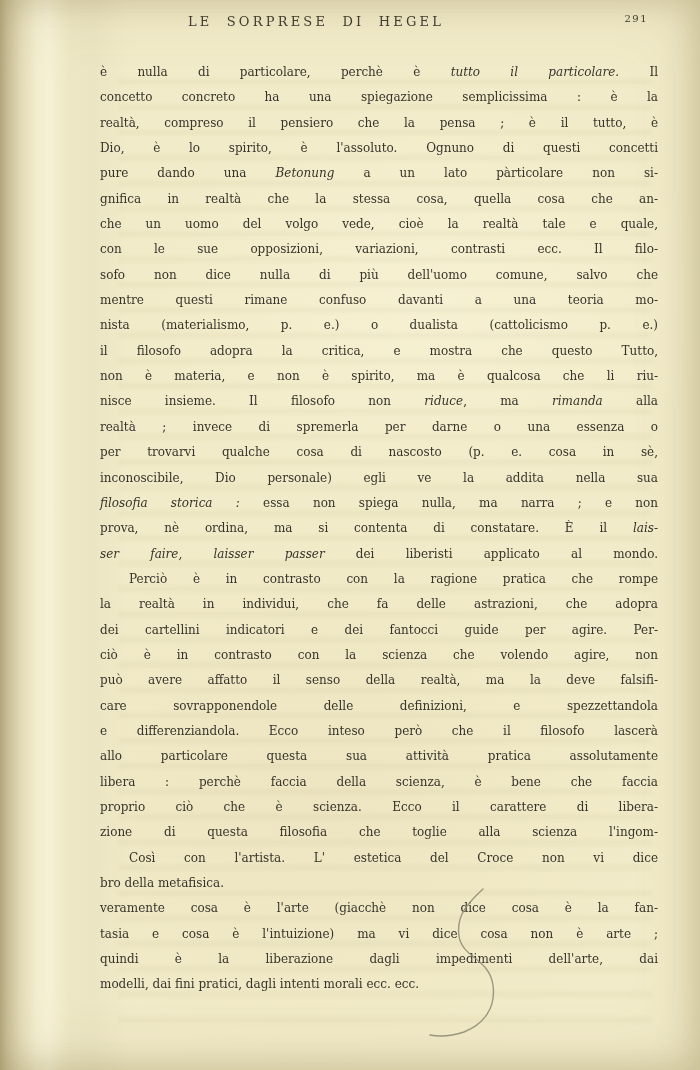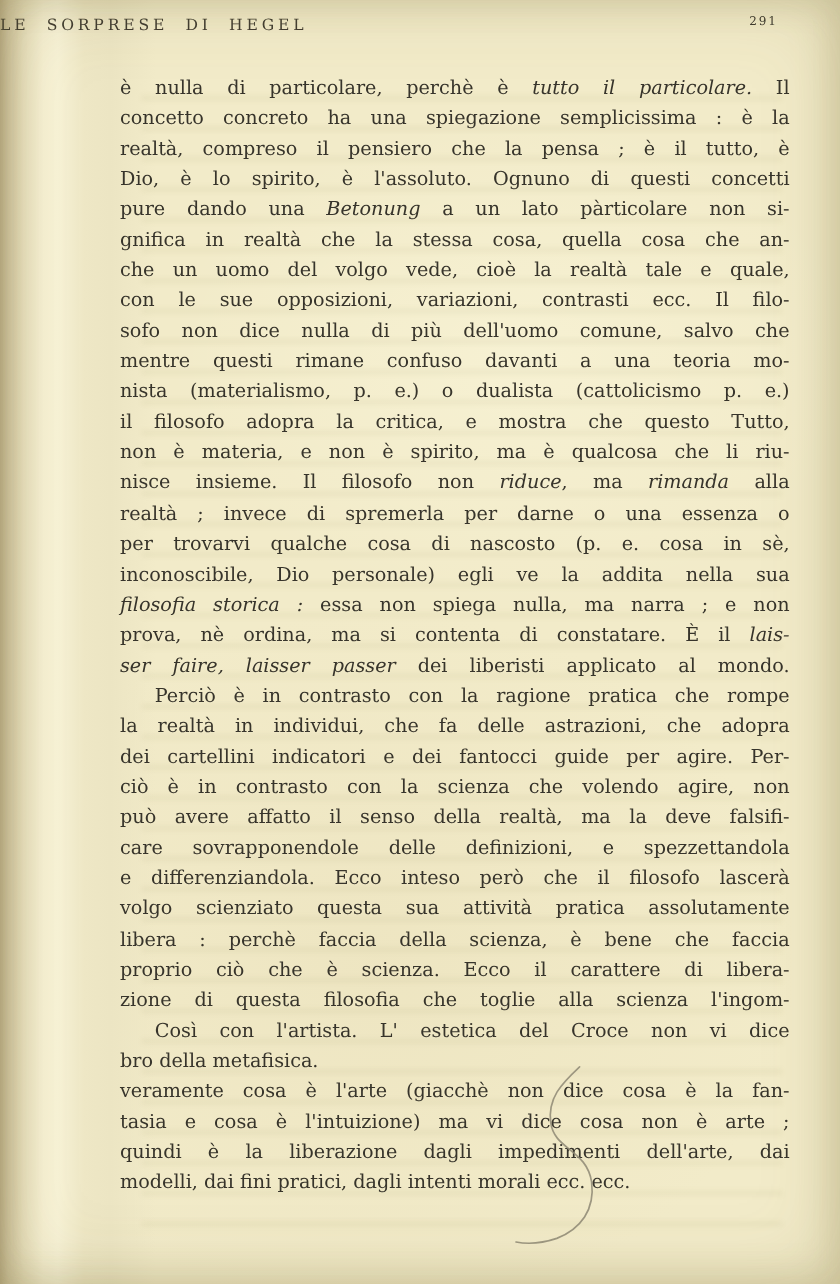--- a/index.html
+++ b/index.html
@@ -40,33 +40,34 @@
       rgba(0,0,0,0) 24.5px, rgba(0,0,0,0) 25.35px);
     filter:blur(2px);
     opacity:.55;
     pointer-events:none;
   }
   .running-head{
     position:absolute;top:14px;left:0;width:700px;height:22px;
   }
   .running-title{
     position:absolute;left:0;right:68px;top:0;
+    text-align:center;
     font-size:13px;letter-spacing:3.2px;word-spacing:7px;
     color:#403c31;
   }
   .page-number{
     position:absolute;right:52px;top:-1px;
     font-size:10px;letter-spacing:1.5px;color:#3b382e;
   }
   .text-block{
     position:absolute;left:100px;top:60px;width:558px;
   }
   .line{
     height:25.35px;line-height:25.35px;
-    font-size:16px;
+    font-size:12px;
     text-align:justify;
     -moz-text-align-last:justify;
     text-align-last:justify;
     overflow:visible;
   }
   .line.indent{padding-left:29px;}
   .line.last{
     -moz-text-align-last:left;
     text-align-last:left;
   }
@@ -106,21 +107,21 @@
       <div class="line"><span class="it">filosofia storica :</span><span> essa non spiega nulla, ma narra ; e non</span></div>
       <div class="line"><span>prova, nè ordina, ma si contenta di constatare. È il </span><span class="it">lais-</span></div>
       <div class="line"><span class="it">ser faire, laisser passer</span><span> dei liberisti applicato al mondo.</span></div>
       <div class="line indent"><span>Perciò è in contrasto con la ragione pratica che rompe</span></div>
       <div class="line"><span>la realtà in individui, che fa delle astrazioni, che adopra</span></div>
       <div class="line"><span>dei cartellini indicatori e dei fantocci guide per agire. Per-</span></div>
       <div class="line"><span>ciò è in contrasto con la scienza che volendo agire, non</span></div>
       <div class="line"><span>può avere affatto il senso della realtà, ma la deve falsifi-</span></div>
       <div class="line"><span>care sovrapponendole delle definizioni, e spezzettandola</span></div>
       <div class="line"><span>e differenziandola. Ecco inteso però che il filosofo lascerà</span></div>
-      <div class="line"><span>volgo scienziato questa sua attività pratica assolutamente</span></div>
+      <div class="line"><span>allo particolare questa sua attività pratica assolutamente</span></div>
       <div class="line"><span>libera : perchè faccia della scienza, è bene che faccia</span></div>
       <div class="line"><span>proprio ciò che è scienza. Ecco il carattere di libera-</span></div>
       <div class="line"><span>zione di questa filosofia che toglie alla scienza l'ingom-</span></div>
       <div class="line indent"><span>Così con l'artista. L' estetica del Croce non vi dice</span></div>
       <div class="line last"><span>bro della metafisica.</span></div>
       <div class="line"><span>veramente cosa è l'arte (giacchè non dice cosa è la fan-</span></div>
       <div class="line"><span>tasia e cosa è l'intuizione) ma vi dice cosa non è arte ;</span></div>
       <div class="line"><span>quindi è la liberazione dagli impedimenti dell'arte, dai</span></div>
       <div class="line last"><span>modelli, dai fini pratici, dagli intenti morali ecc. ecc.</span></div>
     </div>

